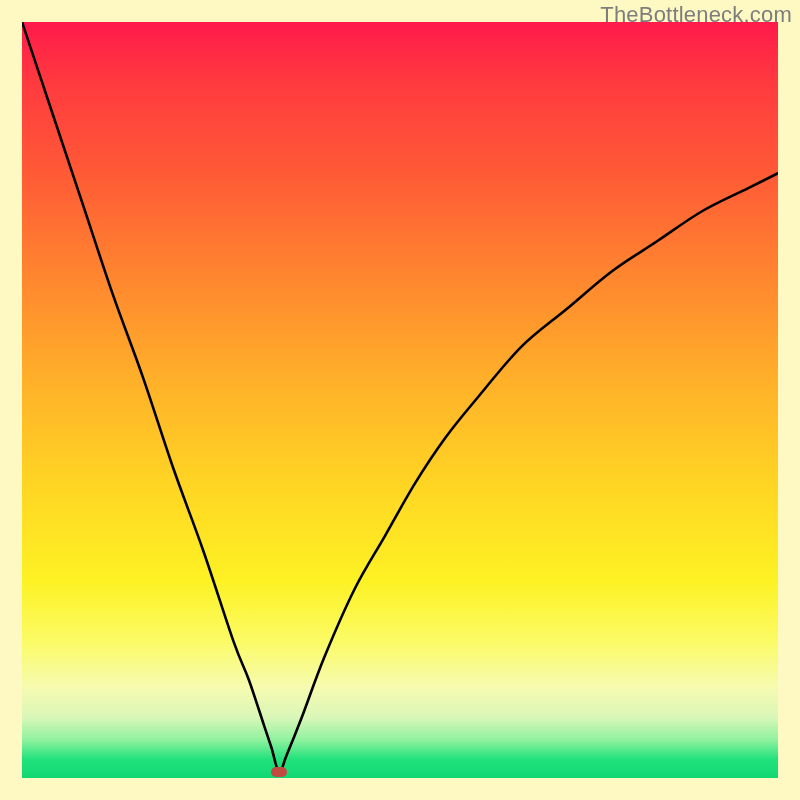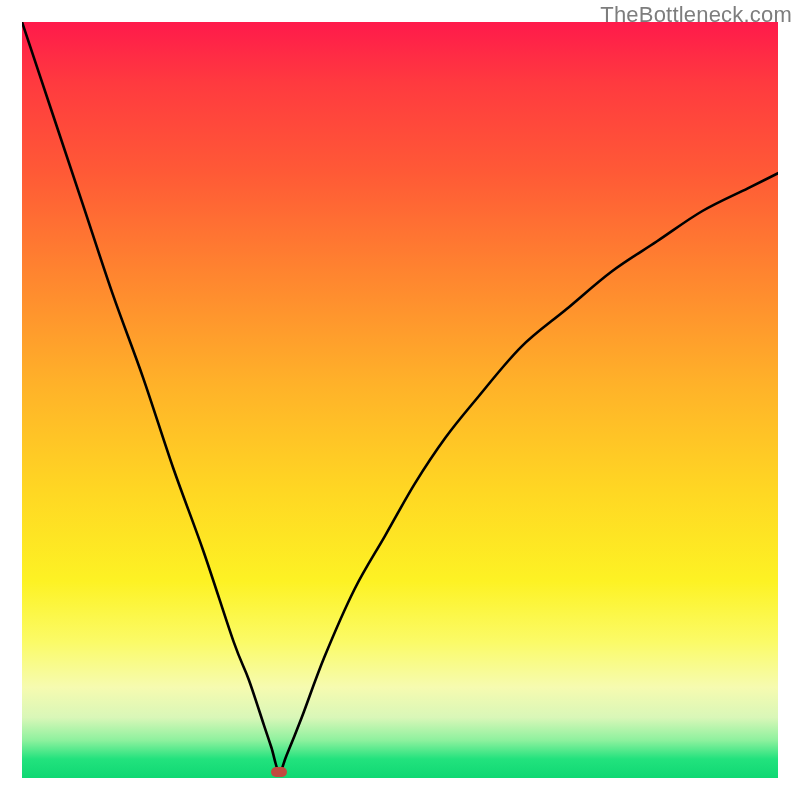--- a/index.html
+++ b/index.html
@@ -7,21 +7,21 @@
     width: 800px;
     height: 800px;
     background: #000;
     font-family: Arial, Helvetica, sans-serif;
     position: relative;
     overflow: hidden;
   }
   .frame {
     position: absolute;
     inset: 0;
-    background: #ffffff;
+    background: #fef9c3;
   }
   .plot-area {
     position: absolute;
     left: 22px;
     top: 22px;
     width: 756px;
     height: 756px;
     overflow: hidden;
   }
   .gradient {

